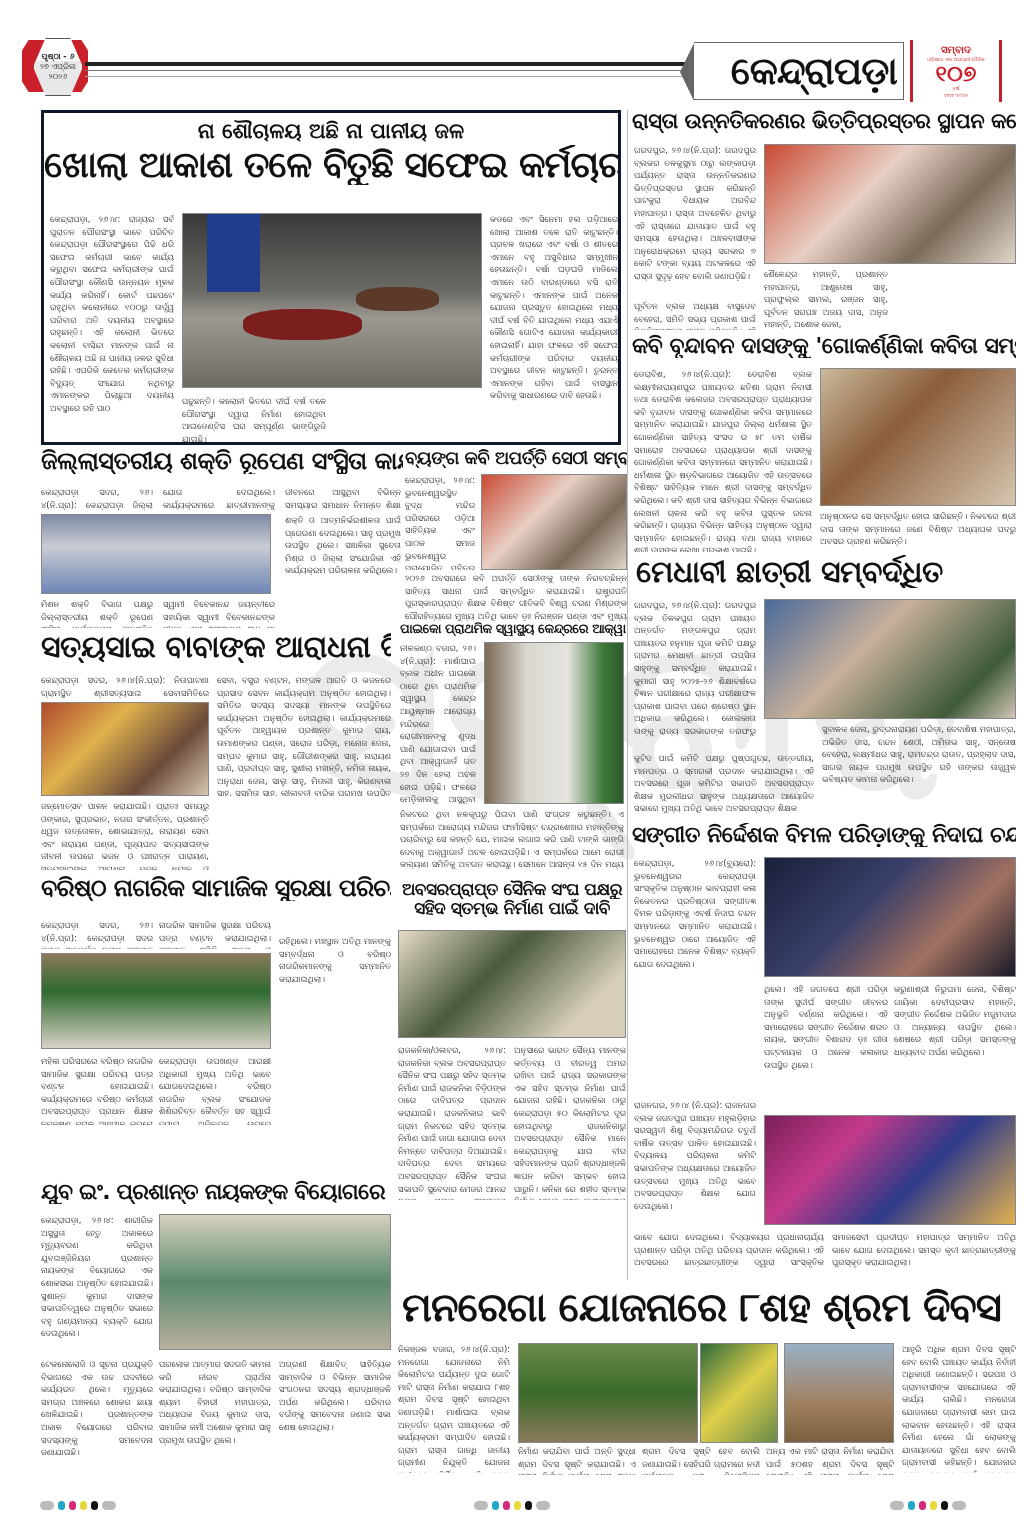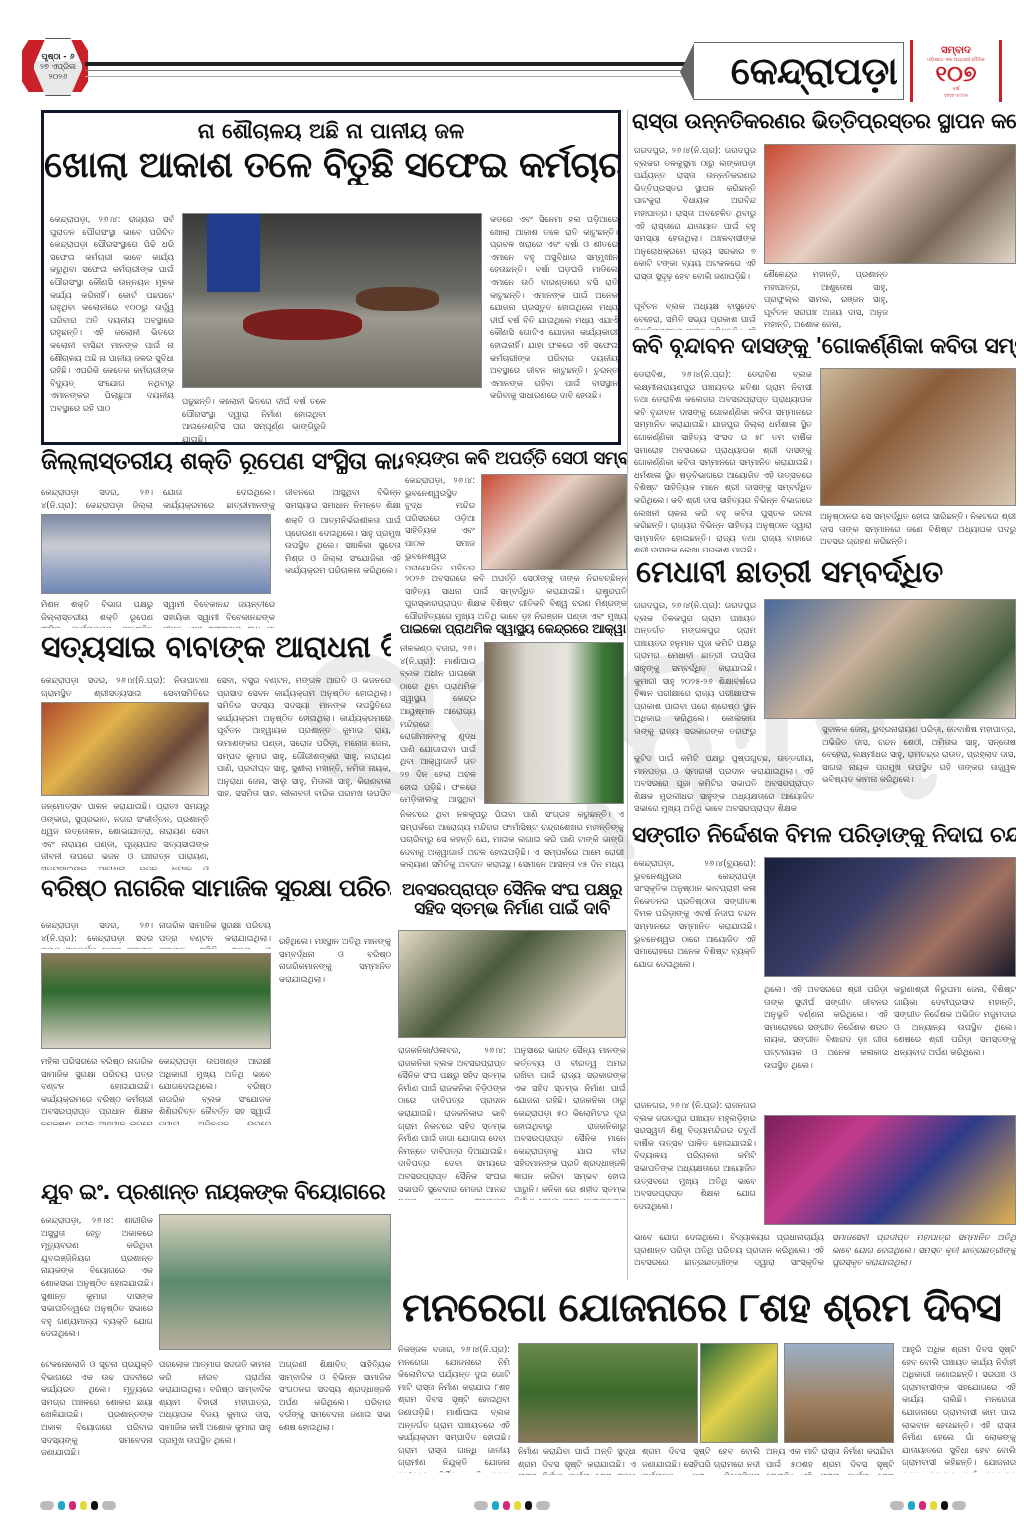--- a/index.html
+++ b/index.html
@@ -164,21 +164,21 @@
   <div class="col body-text" style="left:2px;top:44px;width:122px;height:138px;">ଗରଦପୁର, ୨୬।୪(ନି.ପ୍ର): ଗରଦପୁର ବ୍ଲକ ତିଳକପୁର ଗ୍ରାମ ପଞ୍ଚାୟତ ଅନ୍ତର୍ଗତ ମଙ୍ଗଳପୁର ଗ୍ରାମ ପଞ୍ଚାୟତର ହନୁମାନ ପୂଜା କମିଟି ପକ୍ଷରୁ ଗ୍ରାମର ମେଧାବୀ ଛାତ୍ରୀ ଇପ୍ସିତା ସାହୁଙ୍କୁ ସମ୍ବର୍ଦ୍ଧିତ କରାଯାଇଛି। କୁମାରୀ ସାହୁ ୨୦୨୫-୨୬ ଶିକ୍ଷାବର୍ଷରେ ବିଜ୍ଞାନ ପରୀକ୍ଷାରେ ରାଜ୍ୟ ପରୀକ୍ଷାଫଳ ପ୍ରକାଶ ପାଇବା ପରେ ଶ୍ରେଷ୍ଠ ସ୍ଥାନ ଅଧିକାର କରିଥିଲେ। କୋଲକାତା ତାଙ୍କୁ ରାଜ୍ୟ ସରକାରଙ୍କ ତରଫରୁ ବୃତ୍ତି ପ୍ରଦାନ କରାଯାଇଛି।</div>
   <div class="photo ph-students" style="left:132px;top:44px;width:252px;height:120px;"></div>
   <div class="col body-text" style="left:2px;top:197px;width:180px;height:79px;">କୁଟିଦ ପାଇଁ କମିଟି ପକ୍ଷରୁ ପୁଷ୍ପଗୁଚ୍ଛ, ଉତ୍ତରୀୟ, ମାନପତ୍ର ଓ ସ୍ମାରକୀ ପ୍ରଦାନ କରାଯାଇଥିଲା। ଏହି ଅବସରରେ ପୂଜା କମିଟିର ସଭାପତି ଅବସରପ୍ରାପ୍ତ ଶିକ୍ଷକ ମୁରଲୀଧର ସାହୁଙ୍କ ଅଧ୍ୟକ୍ଷତାରେ ଆୟୋଜିତ ସଭାରେ ମୁଖ୍ୟ ଅତିଥି ଭାବେ ଅବସରପ୍ରାପ୍ତ ଶିକ୍ଷକ</div>
   <div class="col body-text" style="left:190px;top:168px;width:194px;height:97px;">ସୁବାଳକ ଜେନା, ରୁଦ୍ରନାରାୟଣ ପରିଡ଼ା, ଦେବାଶିଷ ମହାପାତ୍ର, ଅଭିଜିତ ଦାସ, ଚନ୍ଦନ ଶେଠୀ, ଅମିତାଭ ସାହୁ, ସନ୍ତୋଷ ବେହେରା, ଲକ୍ଷ୍ମୀଧର ସାହୁ, ରାମଚନ୍ଦ୍ର ରାଉତ, ପ୍ରହ୍ଲାଦ ଦାସ, ସାଗର ନାୟକ ପ୍ରମୁଖ ଉପସ୍ଥିତ ରହି ତାଙ୍କର ଉଜ୍ଜ୍ୱଳ ଭବିଷ୍ୟତ କାମନା କରିଥିଲେ।</div>
 </div>
 
 <div class="article" style="left:632px;top:823px;width:384px;height:260px;">
   <div class="hl" style="font-size:22px;letter-spacing:-0.5px;">ସଙ୍ଗୀତ ନିର୍ଦ୍ଦେଶକ ବିମଳ ପରିଡ଼ାଙ୍କୁ ନିଦାଘ ଚନ୍ଦନ ସମ୍ମାନ</div>
   <div class="col body-text" style="left:2px;top:34px;width:122px;height:150px;">କେନ୍ଦ୍ରାପଡ଼ା, ୨୬।୪(ବ୍ୟୁରୋ): ଭୁବନେଶ୍ୱରର କେନ୍ଦ୍ରାପଡ଼ା ସାଂସ୍କୃତିକ ଅନୁଷ୍ଠାନ ଭାବପ୍ରାହୀ କଳା ନିକେତନର ପ୍ରତିଷ୍ଠାତା ସଙ୍ଗୀତଜ୍ଞ ବିମଳ ପରିଡ଼ାଙ୍କୁ ଏବର୍ଷ ନିଦାଘ ଚନ୍ଦନ ସମ୍ମାନରେ ସମ୍ମାନିତ କରାଯାଇଛି। ଭୁବନେଶ୍ୱର ଠାରେ ଆୟୋଜିତ ଏହି ସମାରୋହରେ ଅନେକ ବିଶିଷ୍ଟ ବ୍ୟକ୍ତି ଯୋଗ ଦେଇଥିଲେ।</div>
   <div class="photo ph-stage" style="left:132px;top:34px;width:252px;height:120px;"></div>
-  <div class="col body-text" style="left:132px;top:160px;width:124px;height:100px;">ଥିଲେ। ଏହି ଅବସରରେ ଶ୍ରୀ ପରିଡ଼ା ତାଙ୍କ ସୁଦୀର୍ଘ ସଙ୍ଗୀତ ଜୀବନର ଅନୁଭୂତି ବର୍ଣ୍ଣନା କରିଥିଲେ। ଏହି ସମାରୋହରେ ସଙ୍ଗୀତ ନିର୍ଦ୍ଦେଶକ ଶରତ ନାୟକ, ସଙ୍ଗୀତ ବିଶାରଦ ଡ଼ଃ ଗୀତା ପଟ୍ଟନାୟକ ଓ ଅନେକ କଳାକାର ଉପସ୍ଥିତ ଥିଲେ।</div>
+  <div class="col body-text" style="left:132px;top:160px;width:124px;height:100px;">ଥିଲେ। ଏହି ଜଗତପେ ଶ୍ରୀ ପରିଡ଼ା ତାଙ୍କ ସୁଦୀର୍ଘ ସଙ୍ଗୀତ ଜୀବନର ଅନୁଭୂତି ବର୍ଣ୍ଣନା କରିଥିଲେ। ଏହି ସମାରୋହରେ ସଙ୍ଗୀତ ନିର୍ଦ୍ଦେଶକ ଶରତ ନାୟକ, ସଙ୍ଗୀତ ବିଶାରଦ ଡ଼ଃ ଗୀତା ପଟ୍ଟନାୟକ ଓ ଅନେକ କଳାକାର ଉପସ୍ଥିତ ଥିଲେ।</div>
   <div class="col body-text" style="left:262px;top:160px;width:122px;height:100px;">କରୁଣାଶ୍ରୀ ନିରୁପମା ଜେନା, ବିଶିଷ୍ଟ ଗାୟିକା ଦେବୀପ୍ରସାଦ ମହାନ୍ତି, ସଙ୍ଗୀତ ନିର୍ଦ୍ଦେଶକ ଅଭିଜିତ ମଜୁମଦାର ଓ ଅନ୍ୟାନ୍ୟ ଉପସ୍ଥିତ ଥିଲେ। ଶେଷରେ ଶ୍ରୀ ପରିଡ଼ା ସମସ୍ତଙ୍କୁ ଧନ୍ୟବାଦ ଅର୍ପଣ କରିଥିଲେ।</div>
 </div>
 
 <div class="article" style="left:41px;top:875px;width:350px;height:250px;">
   <div class="hl" style="font-size:24px;letter-spacing:-0.8px;">ବରିଷ୍ଠ ନାଗରିକ ସାମାଜିକ ସୁରକ୍ଷା ପରିଚୟ ପତ୍ର ବଣ୍ଟନ</div>
   <div class="col body-text" style="left:0;top:44px;width:112px;height:30px;">କେନ୍ଦ୍ରାପଡ଼ା ସଦର, ୨୬।୪(ନି.ପ୍ର): କେନ୍ଦ୍ରାପଡ଼ା ସଦର ବ୍ଲକ ଅନ୍ତର୍ଗତ ଗ୍ରାମ ପଞ୍ଚାୟତ ଠାରେ ବରିଷ୍ଠ ନାଗରିକ ମଞ୍ଚ ପକ୍ଷରୁ</div>
   <div class="photo ph-meeting" style="left:0;top:78px;width:230px;height:96px;"></div>
   <div class="col body-text" style="left:118px;top:44px;width:112px;height:30px;">ନାଗରିକ ସାମାଜିକ ସୁରକ୍ଷା ପରିଚୟ ପତ୍ର ବଣ୍ଟନ କରାଯାଇଥିଲା। ପଞ୍ଚାୟତ ସମିତି ସଭ୍ୟ ଓ ସରପଞ୍ଚଙ୍କ ଉପସ୍ଥିତିରେ ଏହି କାର୍ଯ୍ୟକ୍ରମ ଅନୁଷ୍ଠିତ ହୋଇଥିଲା। ସମ୍ପାଦକ ନିହାର ରଞ୍ଜନ ସ୍ୱାଇଁ, ଉପସଭାପତି ବୀରକିଶୋର ଦାସ, ସଂଯୁକ୍ତ ସମ୍ପାଦକ ଲକ୍ଷ୍ମଣ ପଣ୍ଡା, କୋଷାଧ୍ୟକ୍ଷ ସନ୍ତୋଷ କୁମାର ପାତ୍ର, ସଂଗଠକ ଗୋପୀନାଥ ସ୍ୱାଇଁ, ରମେଶ ପାତ୍ର ପ୍ରମୁଖ ଉପସ୍ଥିତ ଥିଲେ।</div>
   <div class="col body-text" style="left:238px;top:60px;width:112px;height:206px;">ରହିଥିଲେ। ମଞ୍ଚସ୍ଥାନ ଅତିଥି ମାନଙ୍କୁ ସମ୍ବର୍ଦ୍ଧନା ଓ ବରିଷ୍ଠ ନାଗରିକମାନଙ୍କୁ ସମ୍ମାନିତ କରାଯାଇଥିଲା।</div>
   <div class="col body-text" style="left:0;top:180px;width:112px;height:70px;">ମହିଳା ପରିସରରେ ବରିଷ୍ଠ ନାଗରିକ ସାମାଜିକ ସୁରକ୍ଷା ପରିଚୟ ପତ୍ର ବଣ୍ଟନ ହୋଇଯାଇଛି। କାର୍ଯ୍ୟକ୍ରମରେ ବରିଷ୍ଠ କର୍ମଚାରୀ ଅବସରପ୍ରାପ୍ତ ପ୍ରଧାନ ଶିକ୍ଷକ ନବକୃଷ୍ଣ ବରାଳ ଆହ୍ୱାନ କ୍ରମେ ବଡ଼ଦୁ ବରିଷ୍ଠ ନାଗରିକ ମଞ୍ଚର ସଭାପତି ପ୍ରତାପ କୁମାର ନାୟକଙ୍କ ଅଧ୍ୟକ୍ଷତାରେ ବରିଷ୍ଠ</div>
@@ -190,21 +190,21 @@
   <div class="hl" style="font-size:17px;text-align:center;letter-spacing:-0.5px;">ସହିଦ ସ୍ତମ୍ଭ ନିର୍ମାଣ ପାଇଁ ଦାବି</div>
   <div class="photo ph-soldiers" style="left:0;top:50px;width:228px;height:108px;"></div>
   <div class="col body-text" style="left:0;top:164px;width:108px;height:156px;">ରାଜକନିକା/ଓଳାବର, ୨୬।୪: ରାଜକନିକା ବ୍ଲକ ଅବସରପ୍ରାପ୍ତ ସୈନିକ ସଂଘ ପକ୍ଷରୁ ସହିଦ ସ୍ତମ୍ଭ ନିର୍ମାଣ ପାଇଁ ରାଜକନିକା ବିଡ଼ିଓଙ୍କ ଠାରେ ଦାବିପତ୍ର ପ୍ରଦାନ କରାଯାଇଛି। ରାଜକନିକାର ଭାବି ଗ୍ରାମ ନିକଟରେ ସହିଦ ସ୍ତମ୍ଭ ନିର୍ମାଣ ପାଇଁ ଜାଗା ଯୋଗାଇ ଦେବା ନିମନ୍ତେ ଦାବିପତ୍ର ଦିଆଯାଇଛି। ଦାବିପତ୍ର ଦେବା ସମୟରେ ଅବସରପ୍ରାପ୍ତ ସୈନିକ ସଂଘର ସଭାପତି ସୁବେଦାର ମେଜର ଆନନ୍ଦ ଚନ୍ଦ୍ର ନାୟକ, ସମ୍ପାଦକ ହାବିଲଦାର ଗଣେଶ୍ୱର ସାମଲ, କ୍ୟାପଟେନ ଦୁର୍ଯ୍ୟୋଧନ ସାହୁ, ହାବିଲଦାର ଜଗନ୍ନାଥ ଦାସ, ହାବିଲଦାର ପ୍ରଶାନ୍ତ କୁମାର ଦାସ, ହାବିଲଦାର ଶରତ କୁମାର ଦାସ ପ୍ରମୁଖ ଉପସ୍ଥିତ ଥିଲେ। ଦାବିପତ୍ର</div>
   <div class="col body-text" style="left:116px;top:164px;width:112px;height:156px;">ଅନୁସାରେ ଭାରତ ସୈନ୍ୟ ମାନଙ୍କ କର୍ତ୍ତବ୍ୟ ଓ ବୀରତ୍ୱ ଅମର ରଖିବା ପାଇଁ ରାଜ୍ୟ ସରକାରଙ୍କ ଏକ ସହିଦ ସ୍ତମ୍ଭ ନିର୍ମାଣ ପାଇଁ ଯୋଜନା ରହିଛି। ରାଜକନିକା ଠାରୁ କେନ୍ଦ୍ରାପଡ଼ା ୫୦ କିଲୋମିଟର ଦୂର ହୋଇଥିବାରୁ ରାଜକନିକାରୁ ଅବସରପ୍ରାପ୍ତ ସୈନିକ ମାନେ କେନ୍ଦ୍ରାପଡ଼ାକୁ ଯାଇ ବୀର ସହିଦମାନଙ୍କ ପ୍ରତି ଶ୍ରଦ୍ଧାଞ୍ଜଳି ଜ୍ଞାପନ କରିବା ସମ୍ଭବ ହୋଇ ପାରୁନି। କନିକା ରେ ଶହୀଦ ସ୍ତମ୍ଭ ନିର୍ମାଣ ହେଲେ ବହୁତ ଭାଇମାନଙ୍କ ମାଆ ପ୍ରତିଷ୍ଠିତ ହେବ। ସୈନିକ ପରିବାର ପାଇଁ ବିଡ଼ିଓ ମୁଖ୍ୟ ଉପସ୍ଥିତ ରହିବା ପାଇଁ ପ୍ରତିଶ୍ରୁତି ଦେଇଛନ୍ତି।</div>
 </div>
 
 <div class="article" style="left:632px;top:1085px;width:384px;height:185px;">
   <div class="col body-text" style="left:2px;top:14px;width:122px;height:124px;">ରାଜନଗର, ୨୬।୪ (ନି.ପ୍ର): ରାଜନଗର ବ୍ଲକ ଜଗତପୁର ପଞ୍ଚାୟତ ମହୁଲଡ଼ିହାର ସରସ୍ୱତୀ ଶିଶୁ ବିଦ୍ୟାମନ୍ଦିରର ଚତୁର୍ଥ ବାର୍ଷିକ ଉତ୍ସବ ପାଳିତ ହୋଇଯାଇଛି। ବିଦ୍ୟାଳୟ ପରିଚାଳନା କମିଟି ସଭାପତିଙ୍କ ଅଧ୍ୟକ୍ଷତାରେ ଆୟୋଜିତ ଉତ୍ସବରେ ମୁଖ୍ୟ ଅତିଥି ଭାବେ ଅବସରପ୍ରାପ୍ତ ଶିକ୍ଷକ ଯୋଗ ଦେଇଥିଲେ।</div>
   <div class="photo ph-colorful" style="left:132px;top:30px;width:252px;height:110px;"></div>
   <div class="col body-text" style="left:2px;top:146px;width:190px;height:40px;">ଭାବେ ଯୋଗ ଦେଇଥିଲେ। ବିଦ୍ୟାଳୟର ପ୍ରଧାନାଚାର୍ଯ୍ୟ ପ୍ରଶାନ୍ତ ପରିଡ଼ା ଅତିଥି ପରିଚୟ ପ୍ରଦାନ କରିଥିଲେ। ଏହି ଅବସରରେ ଛାତ୍ରଛାତ୍ରୀଙ୍କ ଦ୍ୱାରା ସାଂସ୍କୃତିକ କାର୍ଯ୍ୟକ୍ରମ ପରିବେଷଣ କରାଯାଇଥିଲା।</div>
-  <div class="col body-text" style="left:200px;top:146px;width:184px;height:40px;font-style:italic;">ସମାଜସେବୀ ପ୍ରଦୀପ୍ତ ମହାପାତ୍ର ସମ୍ମାନିତ ଅତିଥି ଭାବେ ଯୋଗ ଦେଇଥିଲେ। ସମସ୍ତ କୃତୀ ଛାତ୍ରଛାତ୍ରୀଙ୍କୁ ପୁରସ୍କୃତ କରାଯାଇଥିଲା।</div>
+  <div class="col body-text" style="left:200px;top:146px;width:184px;height:40px;">ସମାଜସେବୀ ପ୍ରଦୀପ୍ତ ମହାପାତ୍ର ସମ୍ମାନିତ ଅତିଥି ଭାବେ ଯୋଗ ଦେଇଥିଲେ। ସମସ୍ତ କୃତୀ ଛାତ୍ରଛାତ୍ରୀଙ୍କୁ ପୁରସ୍କୃତ କରାଯାଇଥିଲା।</div>
 </div>
 
 <div class="article" style="left:41px;top:1180px;width:350px;height:292px;">
   <div class="hl" style="font-size:22px;letter-spacing:-0.8px;">ଯୁବ ଇଂ. ପ୍ରଶାନ୍ତ ନାୟକଙ୍କ ବିୟୋଗରେ ଶୋକସଭା</div>
   <div class="col body-text" style="left:0;top:34px;width:112px;height:140px;">କେନ୍ଦ୍ରାପଡ଼ା, ୨୬।୪: ଶାରୀରିକ ଅସୁସ୍ଥତା ହେତୁ ଅକାଳରେ ମୃତ୍ୟୁବରଣ କରିଥିବା ଯୁବଇଞ୍ଜିନିୟର ପ୍ରଶାନ୍ତ ନାୟକଙ୍କ ବିୟୋଗରେ ଏକ ଶୋକସଭା ଅନୁଷ୍ଠିତ ହୋଇଯାଇଛି। ସୁଶାନ୍ତ କୁମାର ଦାସଙ୍କ ସଭାପତିତ୍ୱରେ ଅନୁଷ୍ଠିତ ସଭାରେ ବହୁ ଗଣ୍ୟମାନ୍ୟ ବ୍ୟକ୍ତି ଯୋଗ ଦେଇଥିଲେ।</div>
   <div class="photo ph-condolence" style="left:118px;top:34px;width:232px;height:136px;"></div>
   <div class="col body-text" style="left:0;top:178px;width:112px;height:114px;">ଟେକନୋଲୋଜି ଓ ସୂଚନା ପ୍ରଯୁକ୍ତି ବିଭାଗରେ ଏକ ଉଚ୍ଚ ପଦବୀରେ କାର୍ଯ୍ୟରତ ଥିଲେ। ମୃତ୍ୟୁରେ ସମଗ୍ର ଅଞ୍ଚଳରେ ଶୋକର ଛାୟା ଖେଳିଯାଇଛି। ପ୍ରଶାନ୍ତଙ୍କ ଅକାଳ ବିୟୋଗରେ ପରିବାର ସଦସ୍ୟଙ୍କୁ ସମବେଦନା ଜଣାଯାଇଛି।</div>
   <div class="col body-text" style="left:238px;top:178px;width:112px;height:114px;">ଅଗ୍ରଣୀ ଶିକ୍ଷାବିତ୍ ସାହିତ୍ୟିକ ସାମ୍ବାଦିକ ଓ ବିଭିନ୍ନ ସାମାଜିକ ସଂଗଠନର ସଦସ୍ୟ ଶ୍ରଦ୍ଧାଞ୍ଜଳି ଅର୍ପଣ କରିଥିଲେ। ପରିବାର ବର୍ଗଙ୍କୁ ସମବେଦନା ଜଣାଇ ସଭା ଶେଷ ହୋଇଥିଲା।</div>
   <div class="col body-text" style="left:118px;top:178px;width:112px;height:114px;">ପରଲୋକ ଆତ୍ମାର ସଦଗତି କାମନା କରି ନୀରବ ପ୍ରାର୍ଥନା କରାଯାଇଥିଲା। ବରିଷ୍ଠ ସାମ୍ବାଦିକ ଶ୍ୟାମ ବିହାରୀ ମହାପାତ୍ର, ଅଧ୍ୟାପକ ବିଜୟ କୁମାର ଦାସ, ସାମାଜିକ କର୍ମୀ ଅଶୋକ କୁମାର ସାହୁ ପ୍ରମୁଖ ଉପସ୍ଥିତ ଥିଲେ।</div>
 </div>

